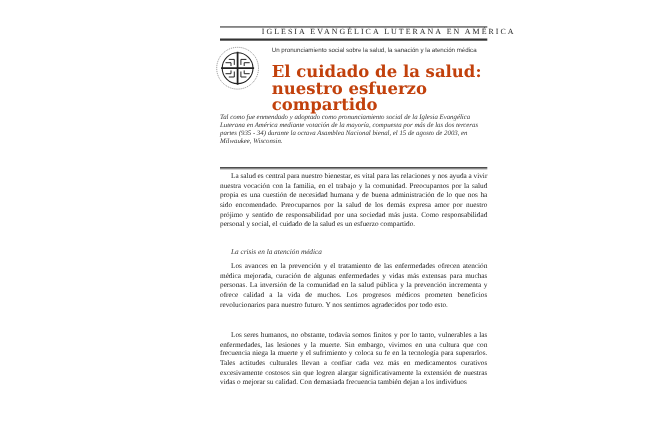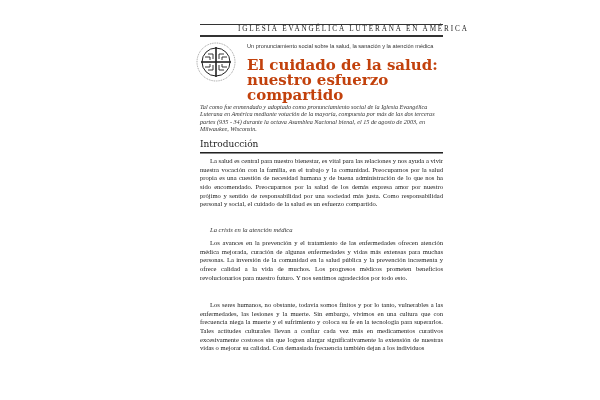--- a/index.html
+++ b/index.html
@@ -73,21 +73,20 @@
       <path d="M28 12 L23 12 L23 17 M31 15 L26 15 L26 18"></path>
       <path d="M12 28 L17 28 L17 23 M9 25 L14 25 L14 22"></path>
       <path d="M28 28 L23 28 L23 23 M31 25 L26 25 L26 22"></path>
     </g>
   </svg>
 
   <div class="kicker">Un pronunciamiento social sobre la salud, la sanación y la atención médica</div>
   <div class="title">El cuidado de la salud: nuestro esfuerzo compartido</div>
   <div class="preface">Tal como fue enmendado y adoptado como pronunciamiento social de la Iglesia Evangélica Luterana en América mediante votación de la mayoría, compuesta por más de las dos terceras partes (935 - 34) durante la octava Asamblea Nacional bienal, el 15 de agosto de 2003, en Milwaukee, Wisconsin.</div>
 
-  <div class="section-head">Introducción</div>
   <div class="section-rule"></div>
 
   <div class="body-text p1">
     <p>La salud es central para nuestro bienestar, es vital para las relaciones y nos ayuda a vivir nuestra vocación con la familia, en el trabajo y la comunidad. Preocuparnos por la salud propia es una cuestión de necesidad humana y de buena administración de lo que nos ha sido encomendado. Preocuparnos por la salud de los demás expresa amor por nuestro prójimo y sentido de responsabilidad por una sociedad más justa. Como responsabilidad personal y social, el cuidado de la salud es un esfuerzo compartido.</p>
   </div>
   <div class="sub">La crisis en la atención médica</div>
   <div class="body-text p2">
     <p>Los avances en la prevención y el tratamiento de las enfermedades ofrecen atención médica mejorada, curación de algunas enfermedades y vidas más extensas para muchas personas. La inversión de la comunidad en la salud pública y la prevención incrementa y ofrece calidad a la vida de muchos. Los progresos médicos prometen beneficios revolucionarios para nuestro futuro. Y nos sentimos agradecidos por todo esto.</p>
   </div>
   <div class="body-text p3">

